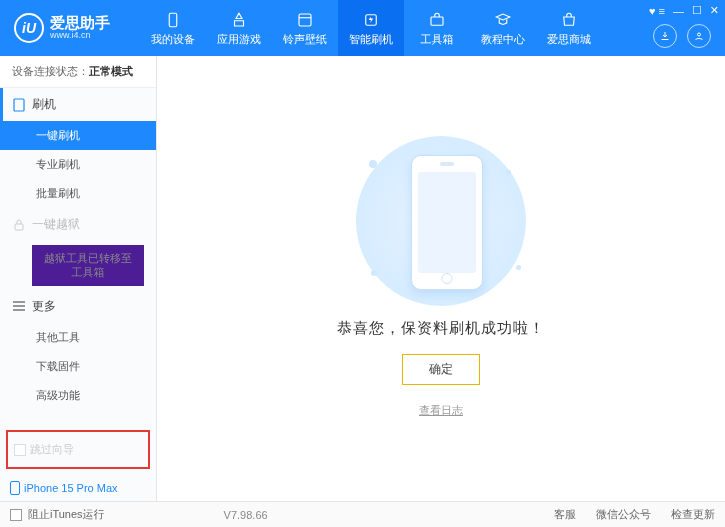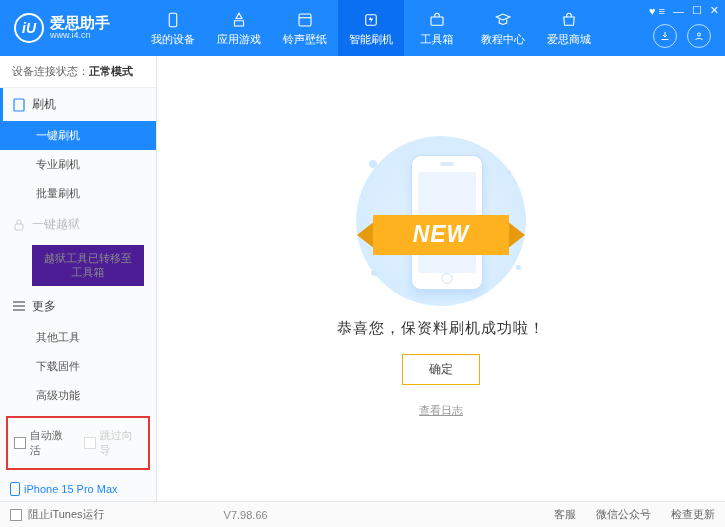--- a/index.html
+++ b/index.html
@@ -218,24 +218,20 @@
         <span>更多</span>
       </div>
       <div class="side-item">其他工具</div>
       <div class="side-item">下载固件</div>
       <div class="side-item">高级功能</div>
     </div>
 
     <div style="flex:1"></div>
 
     <div class="red-box">
-      <label class="checkbox-row">
-        <span class="checkbox"></span>
-        <span>自动激活</span>
-      </label>
       <label class="checkbox-row disabled">
         <span class="checkbox disabled"></span>
         <span>跳过向导</span>
       </label>
     </div>
 
     <div class="device-info">
       <div class="name">
         <svg width="10" height="14" viewBox="0 0 10 14">
             <rect x="0.5" y="0.5" width="9" height="13" rx="1.5" fill="none" stroke="#1e88ff"></rect>
@@ -249,25 +245,20 @@
   <div class="main">
     <div class="illus">
       <div class="bg-circle"></div>
       <div class="dot" style="width:8px;height:8px;left:28px;top:20px"></div>
       <div class="dot" style="width:5px;height:5px;left:165px;top:30px"></div>
       <div class="dot" style="width:6px;height:6px;left:30px;top:130px"></div>
       <div class="dot" style="width:5px;height:5px;left:175px;top:125px"></div>
       <div class="phone">
           <div class="screen"></div>
         </div>
-      <div class="ribbon">
-        <div class="ribbon-end left"></div>
-        <div class="ribbon-end right"></div>
-        <div class="ribbon-main">NEW</div>
-      </div>
     </div>
     <div class="success-text">恭喜您，保资料刷机成功啦！</div>
     <button class="ok-btn">确定</button>
     <a class="view-log">查看日志</a>
   </div>
 </div>
 
 <div class="footer">
   <label class="left">
     <span class="checkbox"></span>

